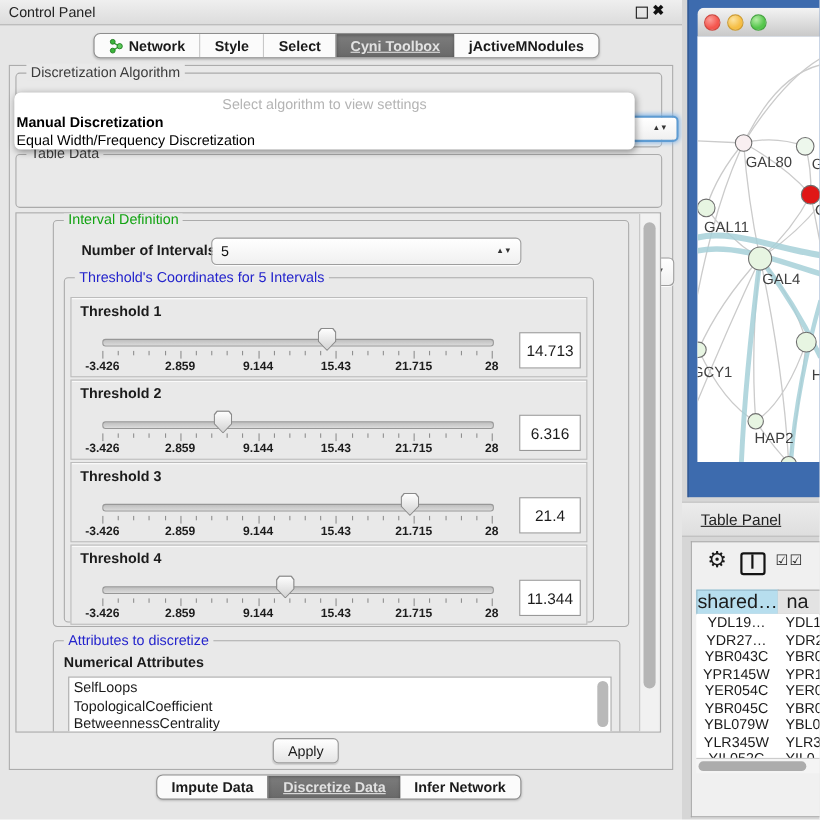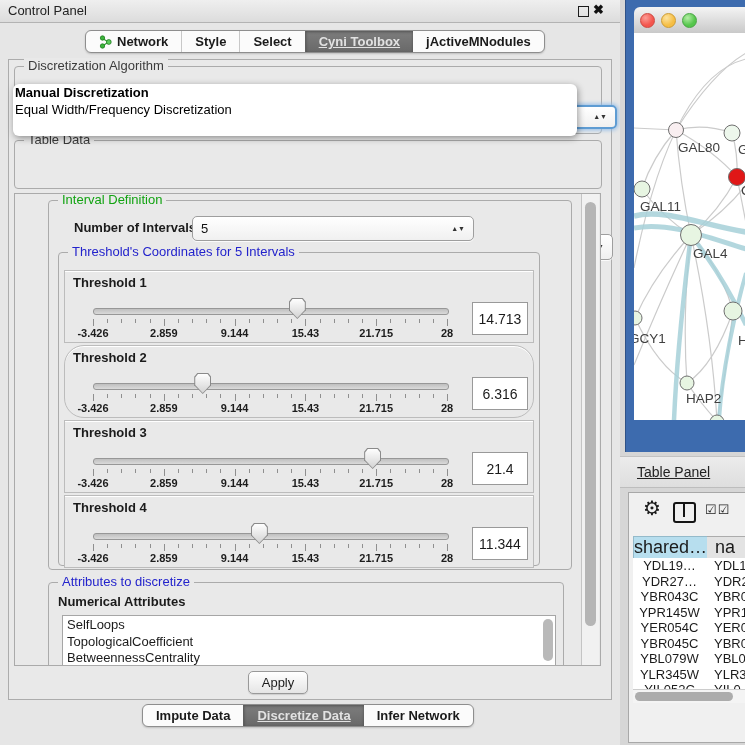--- a/index.html
+++ b/index.html
@@ -220,21 +220,21 @@
               <div class="tlab" style="left: 98.8px;">2.859</div>
               <div class="tlab" style="left: 169.6px;">9.144</div>
               <div class="tlab" style="left: 240.4px;">15.43</div>
               <div class="tlab" style="left: 311.2px;">21.715</div>
               <div class="tlab" style="left: 382px;">28</div>
               <div class="thumb-o" style="left: 223.828px;">
                 <div class="thumb-i"></div>
               </div>
               <div class="val">14.713</div>
             </div>
-            <div class="thr" style="top: 151px; border-radius: 20px;">
+            <div class="thr" style="top: 151px;">
               <div class="tlabel">Threshold 2</div>
               <div class="track"></div>
               <div class="tick major" style="left: 28px;"></div>
               <div class="tick" style="left: 42.16px;"></div>
               <div class="tick" style="left: 56.32px;"></div>
               <div class="tick" style="left: 70.48px;"></div>
               <div class="tick" style="left: 84.64px;"></div>
               <div class="tick major" style="left: 98.8px;"></div>
               <div class="tick" style="left: 112.96px;"></div>
               <div class="tick" style="left: 127.12px;"></div>
@@ -366,20 +366,21 @@
           <div id="pane-thumb"></div>
         </div>
       </div>
 
       <div id="apply-btn" class="btn">
         <span>Apply</span>
       </div>
     </div>
 
     <div id="overlay">
+      <span class="hint">Select algorithm to view settings</span>
       <span class="opt bold">Manual Discretization</span>
       <span class="opt">Equal Width/Frequency Discretization</span>
     </div>
 
     <div id="bottom-tabs" class="seg">
       <div class="t">
           <span>Impute Data</span>
         </div>
       <div class="t sel">
           <span>Discretize Data</span>

